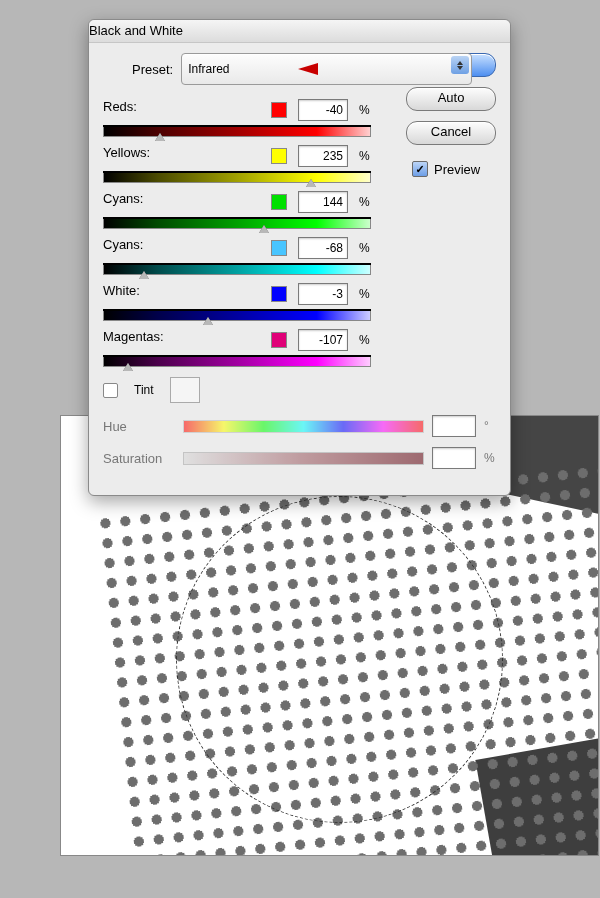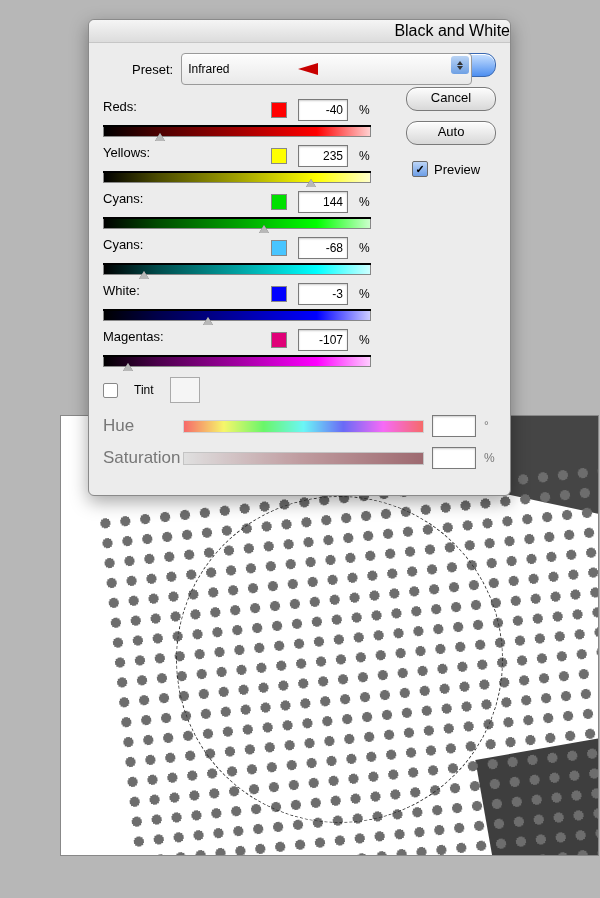--- a/index.html
+++ b/index.html
@@ -30,22 +30,22 @@
   top:19px;
   width:421px;
   background:#ececec;
   border:1px solid #8a8a8a;
   border-radius:6px;
   box-shadow:0 6px 18px rgba(0,0,0,0.35);
 }
 .titlebar {
   height:22px;
   line-height:22px;
-  text-align:right;
-  font-size:16px;
+  text-align:left;
+  font-size:13px;
   border-bottom:1px solid #c6c6c6;
   background:linear-gradient(#f5f5f5,#dcdcdc);
   border-radius:6px 6px 0 0;
 }
 .body {
   padding:10px 14px 16px 14px;
   position:relative;
 }
 .row-preset {
   display:flex;
@@ -151,21 +151,21 @@
 .checkbox {
   width:13px;height:13px;border:1px solid #888;background:#fff;border-radius:2px;
 }
 .tint-swatch {
   width:28px;height:24px;border:1px solid #aaa;background:#f5f5f5;
 }
 .huesat-row {
   display:flex;align-items:center;gap:8px;margin-bottom:10px;
   color:#777;
 }
-.huesat-row .lbl2 { width:72px; font-size:17px; }
+.huesat-row .lbl2 { width:72px; font-size:13px; }
 .hue-grad, .sat-grad {
   flex:1;height:11px;border:1px solid #bbb;
 }
 .side-buttons {
   position:absolute;
   right:14px; top:10px;
   width:90px;
   display:flex;flex-direction:column;gap:10px;
 }
 .mac-btn {
@@ -236,22 +236,22 @@
   <div class="selection-circle"></div>
 </div>
 
 <div class="dialog">
   <div class="titlebar">
     <span>Black and White</span>
   </div>
   <div class="body">
     <div class="side-buttons">
       <div class="mac-btn primary">OK</div>
+      <div class="mac-btn">Auto</div>
       <div class="mac-btn">Cancel</div>
-      <div class="mac-btn">Auto</div>
       <div class="preview-row">
         <span class="preview-check">✓</span>
         <span>Preview</span>
       </div>
     </div>
 
     <div class="row-preset">
       <span class="label-preset">Preset:</span>
       <div class="preset-select">
         <span>Infrared</span>

